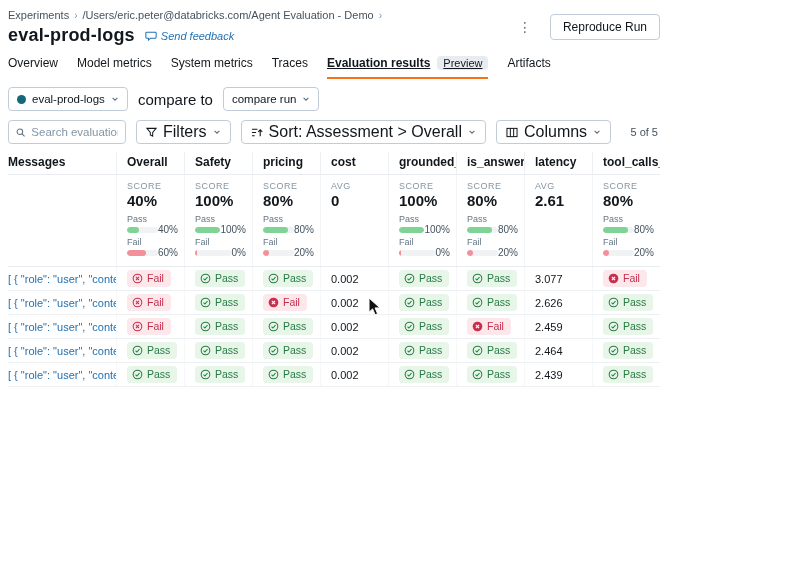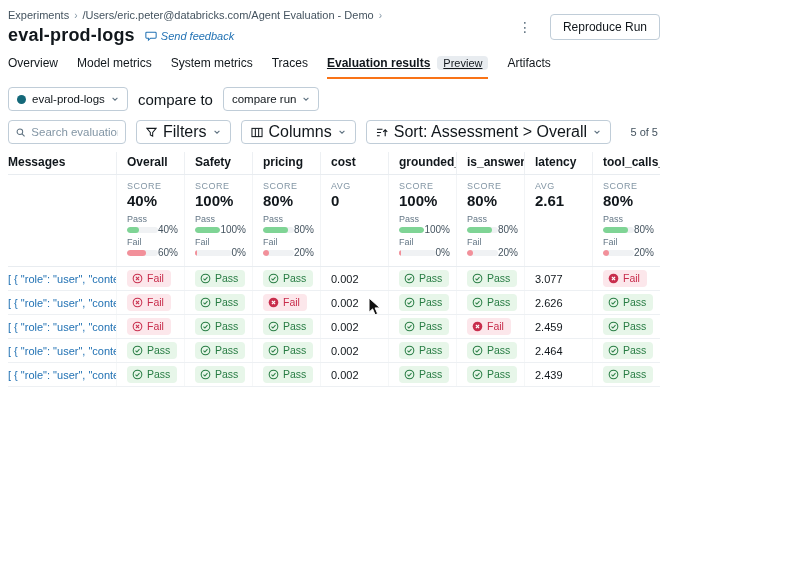--- a/index.html
+++ b/index.html
@@ -144,34 +144,34 @@
       <svg width="11" height="11" viewBox="0 0 12 12">
           <path d="M1 1.5h10L7.3 6v4l-2.6-1.4V6L1 1.5z" fill="none" stroke="#11171C" stroke-width="1.1"></path>
         </svg>
       <span>Filters</span>
       <svg class="chev" viewBox="0 0 10 10">
           <path d="M2 3.5 L5 6.5 L8 3.5" fill="none" stroke="#5F7281" stroke-width="1.4"></path>
         </svg>
     </div>
     <div class="tool-btn">
       <svg width="12" height="11" viewBox="0 0 13 12">
-          <rect x="1" y="1.5" width="11" height="9" fill="none" stroke="#11171C" stroke-width="1.1"></rect>
-          <path d="M4.7 1.5v9M8.3 1.5v9" stroke="#11171C" stroke-width="1.1"></path>
-        </svg>
-      <span>Columns</span>
+          <path d="M1 2.5h6M1 6h4.5M1 9.5h3" stroke="#11171C" stroke-width="1.2"></path>
+          <path d="M10 10V3M7.8 5.2 L10 3 L12.2 5.2" fill="none" stroke="#11171C" stroke-width="1.2"></path>
+        </svg>
+      <span>Sort: Assessment &gt; Overall</span>
       <svg class="chev" viewBox="0 0 10 10">
           <path d="M2 3.5 L5 6.5 L8 3.5" fill="none" stroke="#5F7281" stroke-width="1.4"></path>
         </svg>
     </div>
     <div class="tool-btn">
       <svg width="12" height="11" viewBox="0 0 13 12">
-          <path d="M1 2.5h6M1 6h4.5M1 9.5h3" stroke="#11171C" stroke-width="1.2"></path>
-          <path d="M10 10V3M7.8 5.2 L10 3 L12.2 5.2" fill="none" stroke="#11171C" stroke-width="1.2"></path>
-        </svg>
-      <span>Sort: Assessment &gt; Overall</span>
+          <rect x="1" y="1.5" width="11" height="9" fill="none" stroke="#11171C" stroke-width="1.1"></rect>
+          <path d="M4.7 1.5v9M8.3 1.5v9" stroke="#11171C" stroke-width="1.1"></path>
+        </svg>
+      <span>Columns</span>
       <svg class="chev" viewBox="0 0 10 10">
           <path d="M2 3.5 L5 6.5 L8 3.5" fill="none" stroke="#5F7281" stroke-width="1.4"></path>
         </svg>
     </div>
     <span class="count-label">5 of 5</span>
   </div>
 
   <div class="table">
     <div class="cols hdr-row" id="hdr-row">
         <div class="hdr-cell first">Messages</div>

